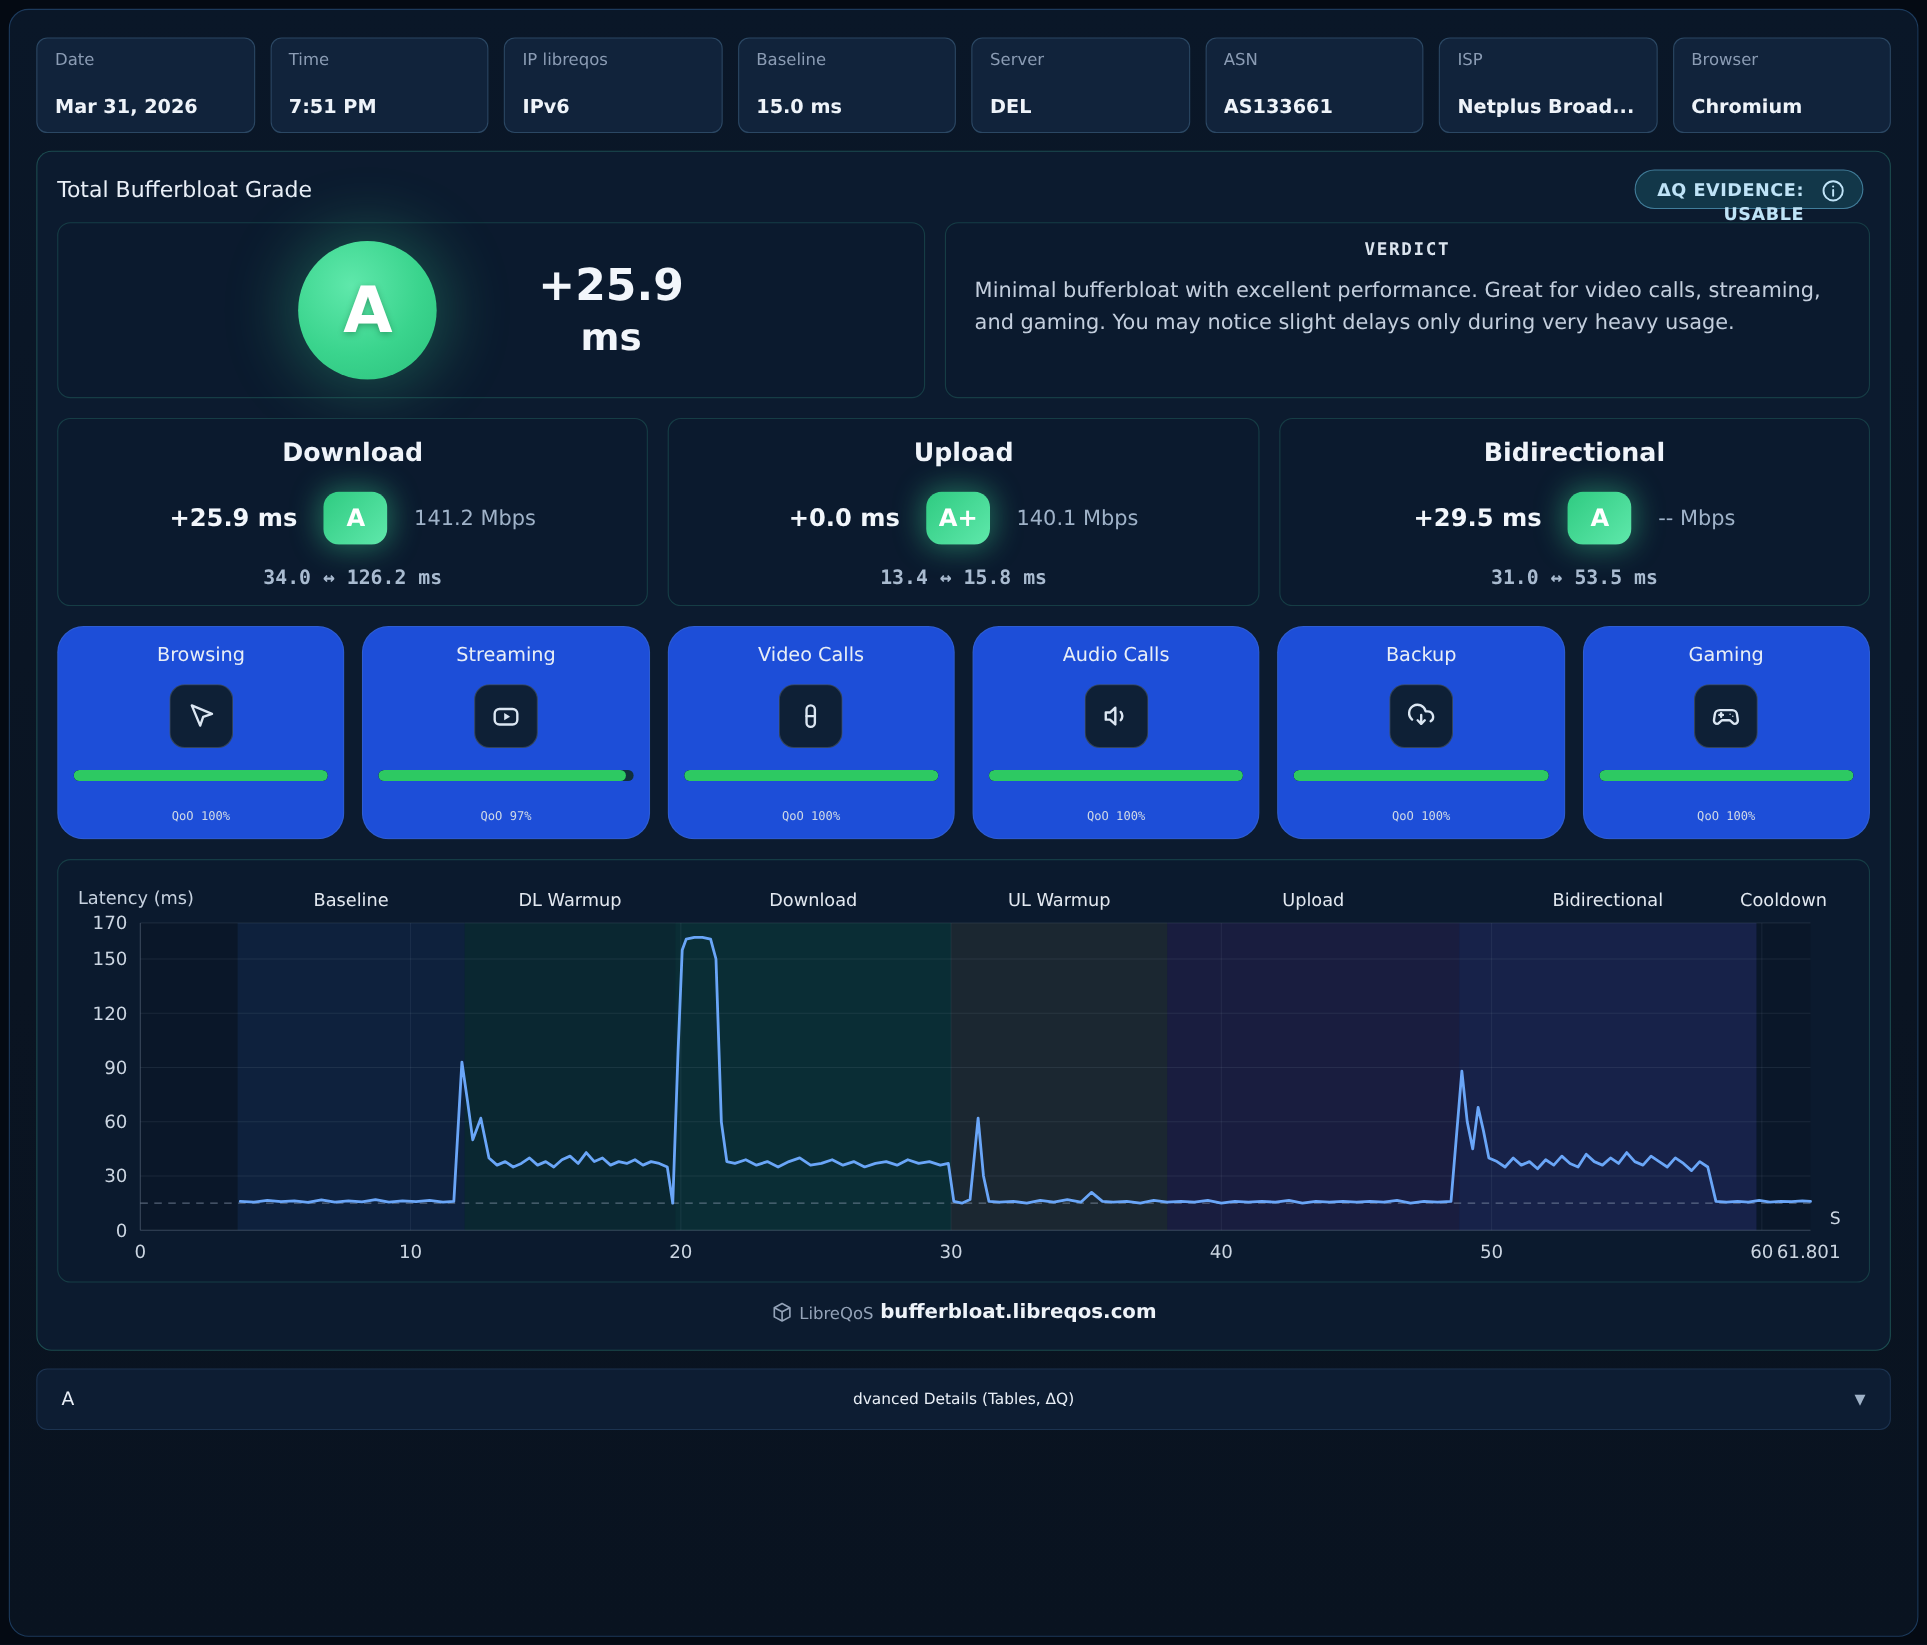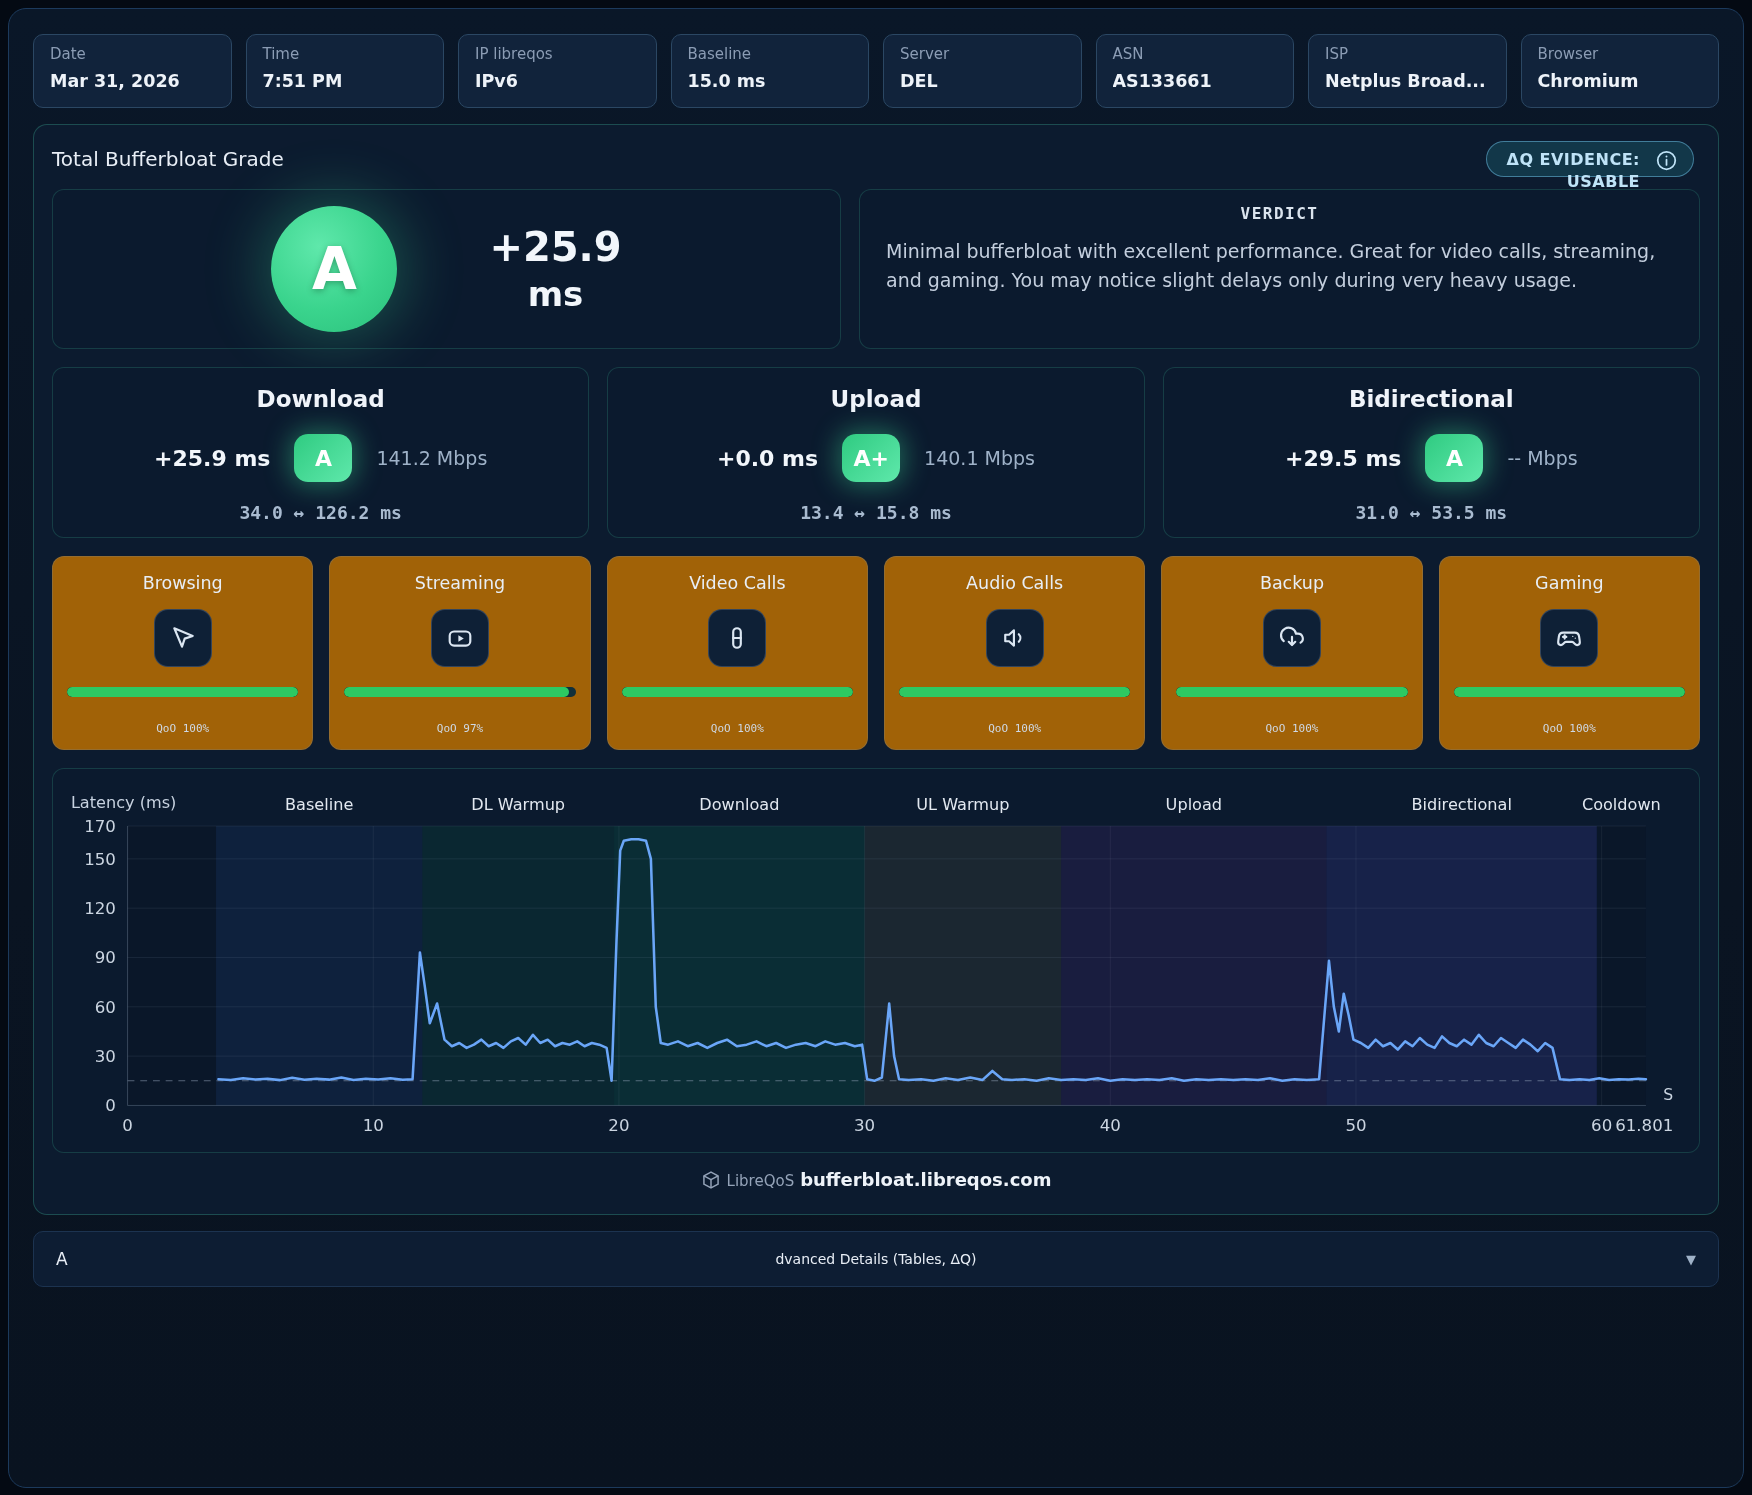--- a/index.html
+++ b/index.html
@@ -8,21 +8,21 @@
     width:1736px; height:1480px; margin:8px auto 0;
     background:linear-gradient(180deg,#0a1728 0%,#0a1422 60%,#091320 100%);
     border:1px solid #1c3a5c; border-radius:18px; overflow:hidden;
   }
   
   .info-row { display:flex; gap:14px; margin:25px 24px 0; }
   .info-card {
     flex:1; background:#11233b; border:1px solid #2b4763; border-radius:10px;
     padding:10px 16px 12px; min-height:74px;
   }
-  .info-label { color:#8b9cb4; font-size:15px; margin-bottom:8px; }
+  .info-label { color:#8b9cb4; font-size:15px; margin-bottom:25px; }
   .info-value { color:#eef3f9; font-size:17.5px; font-weight:bold; white-space:nowrap; overflow:hidden; }
   
   .main-panel {
     margin:16px 24px 0; background:#0c1b2f; border:1px solid rgba(74,222,178,0.25);
     border-radius:14px; padding:16px 18px 14px;
   }
   .panel-header { display:flex; justify-content:space-between; align-items:flex-start; height:44px; }
   .panel-title { color:#e8eef6; font-size:20px; padding-top:6px; }
   .evidence-badge {
     height:36px; border-radius:18px; border:1px solid rgba(125,211,252,0.45);
@@ -64,21 +64,21 @@
     min-width:58px; height:48px; border-radius:14px; display:flex; align-items:center; justify-content:center;
     background:linear-gradient(135deg,#2fcb81 0%,#5fe8ab 100%);
     box-shadow:0 0 26px 4px rgba(62,220,150,0.40);
     color:#fff; font-size:22px; font-weight:bold; padding:0 10px;
   }
   .metric-speed { color:#9fb2c8; font-size:19px; }
   .metric-range { text-align:center; margin-top:20px; color:#a9bbd0; font-size:18px; font-weight:bold; font-family:"DejaVu Sans Mono","Liberation Mono",monospace; }
   
   .qoo-row { display:flex; gap:16px; margin-top:18px; }
   .qoo-card {
-    flex:1; background:#a16207; border:1px solid rgba(110,150,190,0.22); border-radius:12px;
+    flex:1; background:#1d4ed8; border:1px solid rgba(110,150,190,0.22); border-radius:24px;
     padding:16px 14px 14px; display:flex; flex-direction:column; align-items:center; min-height:186px;
   }
   .qoo-title { color:#e8eef6; font-size:17.5px; }
   .qoo-iconbox {
     width:58px; height:58px; margin-top:16px; border-radius:14px;
     border:1px solid rgba(148,163,184,0.28); background:#0e2036;
     display:flex; align-items:center; justify-content:center;
   }
   .qoo-iconbox svg { stroke:#dbe6f2; }
   .qoo-bar { width:100%; height:10px; margin-top:20px; border-radius:5px; background:#11303b; overflow:hidden; }

